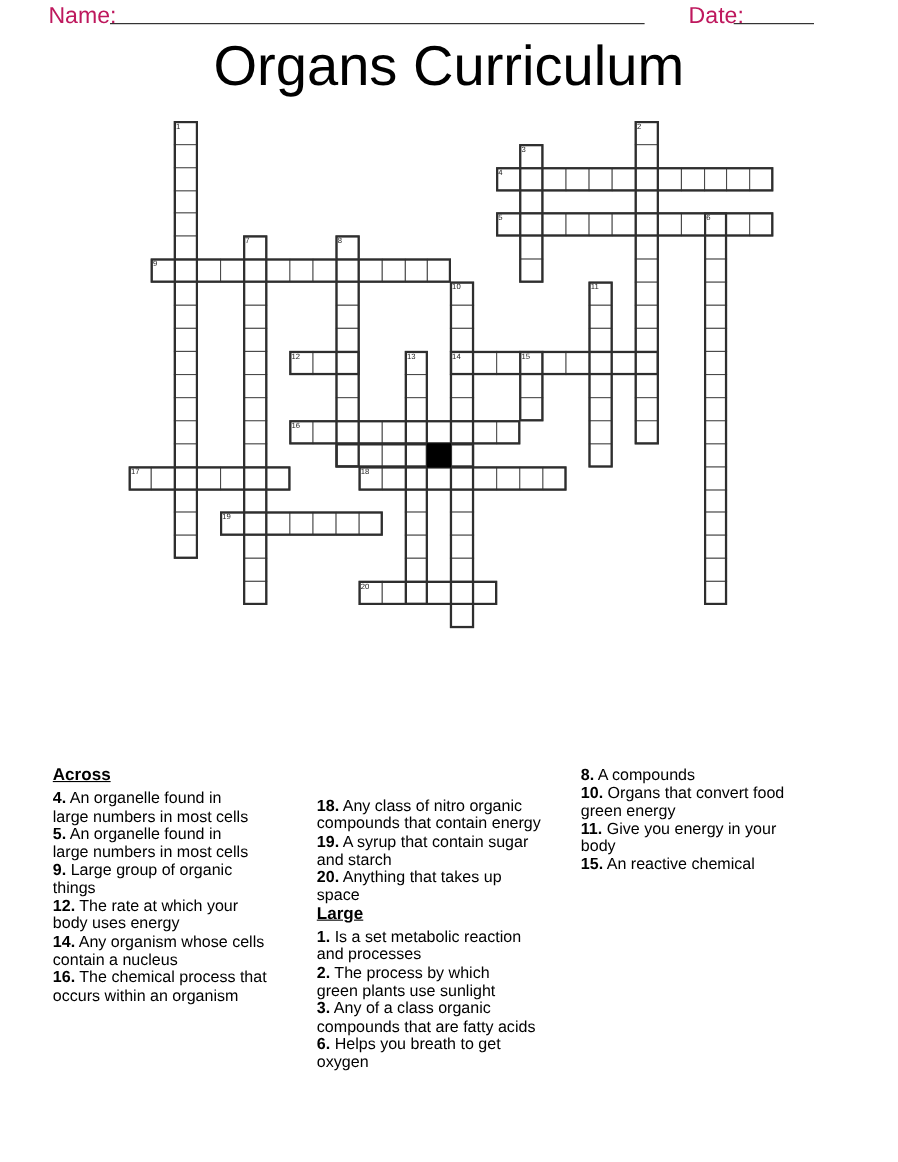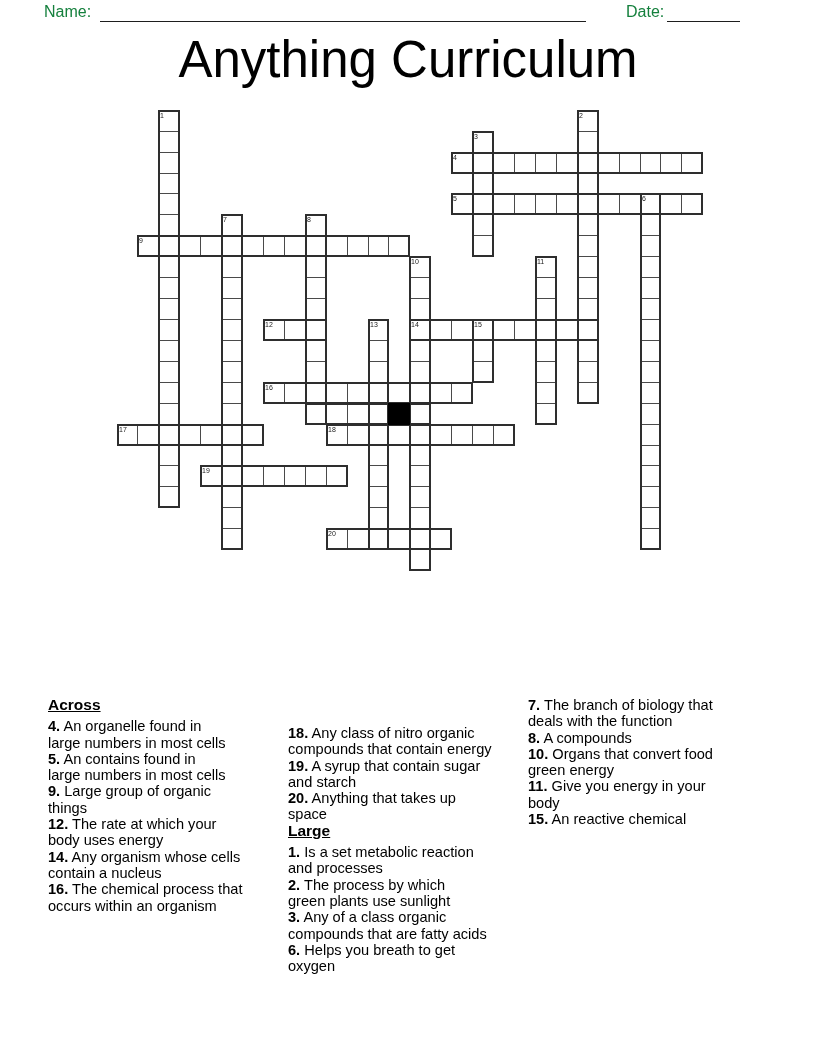--- a/index.html
+++ b/index.html
@@ -6,21 +6,21 @@
   html, body { background: #ffffff; }
   body {
     width: 816px; height: 1056px;
     font-family: "Liberation Sans", sans-serif;
     color: #000;
     overflow: hidden;
   }
   .page { position: relative; width: 816px; height: 1056px; background: #fff; }
 
   
-  .hdr-label { position: absolute; top: 3px; font-size: 16px; color: #15803d; }
+  .hdr-label { position: absolute; top: 3px; font-size: 21px; color: #be185d; }
   #name-label { left: 44px; }
   #date-label { left: 626px; }
   .hdr-line { position: absolute; top: 21px; height: 0; border-bottom: 1.5px solid #1e1e1e; }
   #name-line { left: 100px; width: 486px; }
   #date-line { left: 667px; width: 73px; }
 
   
   .title {
     position: absolute; top: 30px; left: 0; width: 816px;
     text-align: center;
@@ -74,21 +74,21 @@
 </head>
 <body>
 
 <div class="page">
 
   <span class="hdr-label" id="name-label">Name:</span>
   <div class="hdr-line" id="name-line"></div>
   <span class="hdr-label" id="date-label">Date:</span>
   <div class="hdr-line" id="date-line"></div>
 
-  <div class="title">Anything Curriculum</div>
+  <div class="title">Organs Curriculum</div>
 
   <div id="grid">
       <div class="cell" style="left: 158px; top: 110px; width: 22px; height: 22px;"></div>
       <div class="cell" style="left: 158px; top: 131px; width: 22px; height: 22px;"></div>
       <div class="cell" style="left: 158px; top: 152px; width: 22px; height: 22px;"></div>
       <div class="cell" style="left: 158px; top: 173px; width: 22px; height: 21px;"></div>
       <div class="cell" style="left: 158px; top: 193px; width: 22px; height: 22px;"></div>
       <div class="cell" style="left: 158px; top: 214px; width: 22px; height: 22px;"></div>
       <div class="cell" style="left: 158px; top: 235px; width: 22px; height: 22px;"></div>
       <div class="cell" style="left: 158px; top: 256px; width: 22px; height: 22px;"></div>
@@ -312,21 +312,21 @@
       <div class="cell-num" style="left: 119px; top: 426px;">17</div>
       <div class="cell-num" style="left: 328px; top: 426px;">18</div>
       <div class="cell-num" style="left: 202px; top: 467px;">19</div>
       <div class="cell-num" style="left: 328px; top: 530px;">20</div>
     </div>
 
   <div class="clue-col" id="clue-col-1">
       <div class="clue-heading">Across</div>
       <div class="clue"><span class="n">4.</span> <span>An organelle found in
 large numbers in most cells</span></div>
-      <div class="clue"><span class="n">5.</span> <span>An contains found in
+      <div class="clue"><span class="n">5.</span> <span>An organelle found in
 large numbers in most cells</span></div>
       <div class="clue"><span class="n">9.</span> <span>Large group of organic
 things</span></div>
       <div class="clue"><span class="n">12.</span> <span>The rate at which your
 body uses energy</span></div>
       <div class="clue"><span class="n">14.</span> <span>Any organism whose cells
 contain a nucleus</span></div>
       <div class="clue"><span class="n">16.</span> <span>The chemical process that
 occurs within an organism</span></div>
     </div>
@@ -341,22 +341,20 @@
       <div class="clue"><span class="n">1.</span> <span>Is a set metabolic reaction
 and processes</span></div>
       <div class="clue"><span class="n">2.</span> <span>The process by which
 green plants use sunlight</span></div>
       <div class="clue"><span class="n">3.</span> <span>Any of a class organic
 compounds that are fatty acids</span></div>
       <div class="clue"><span class="n">6.</span> <span>Helps you breath to get
 oxygen</span></div>
     </div>
   <div class="clue-col" id="clue-col-3">
-      <div class="clue"><span class="n">7.</span> <span>The branch of biology that
-deals with the function</span></div>
       <div class="clue"><span class="n">8.</span> <span>A compounds</span></div>
       <div class="clue"><span class="n">10.</span> <span>Organs that convert food
 green energy</span></div>
       <div class="clue"><span class="n">11.</span> <span>Give you energy in your
 body</span></div>
       <div class="clue"><span class="n">15.</span> <span>An reactive chemical</span></div>
     </div>
 
 </div>
 

